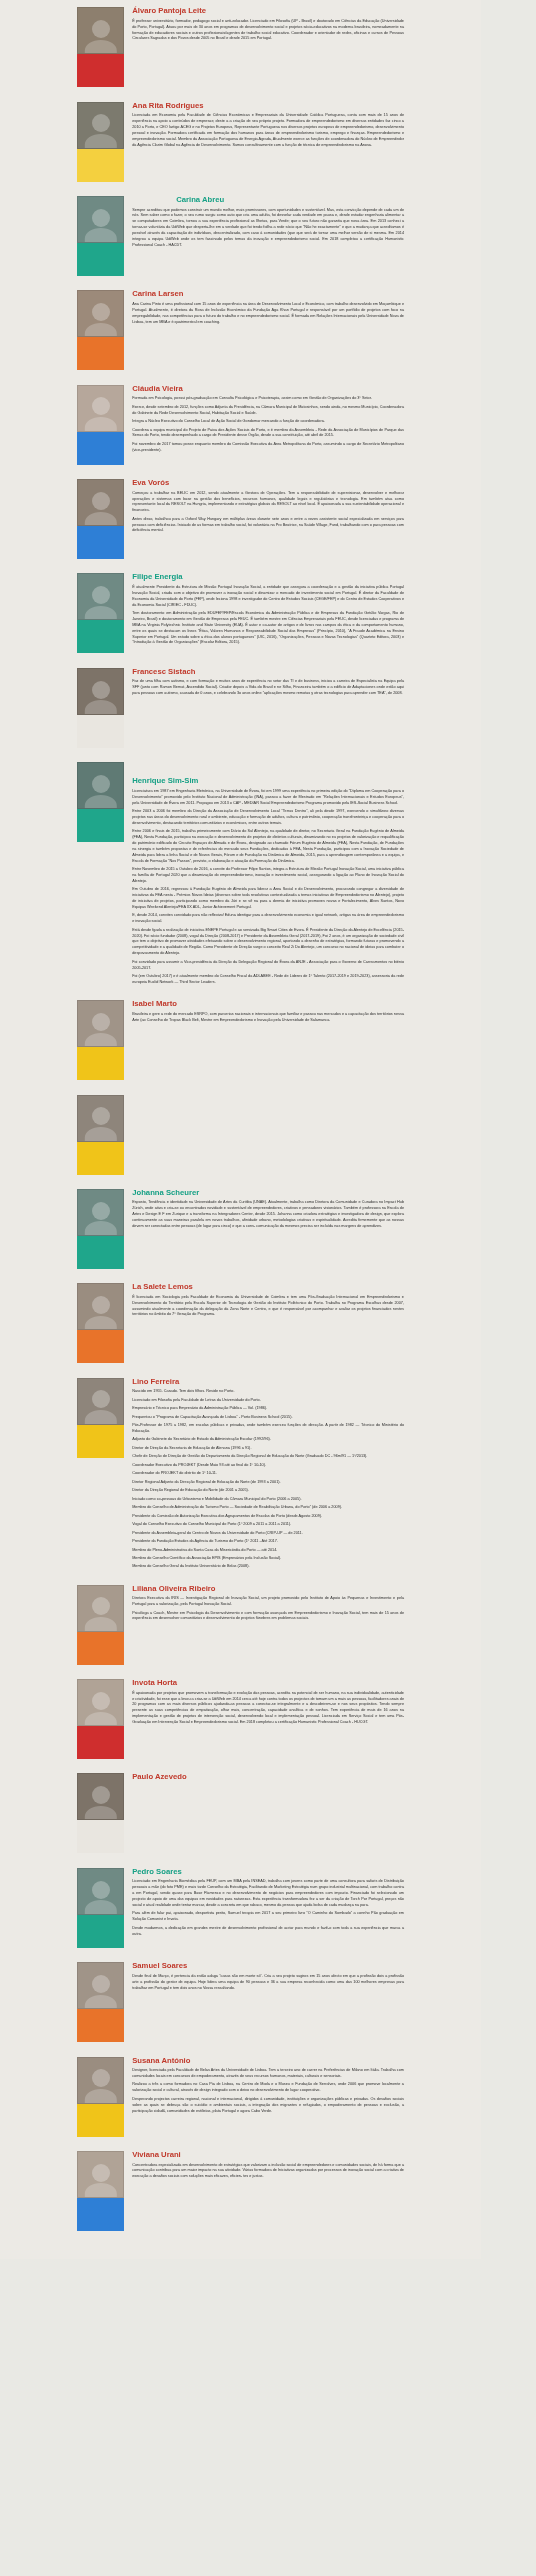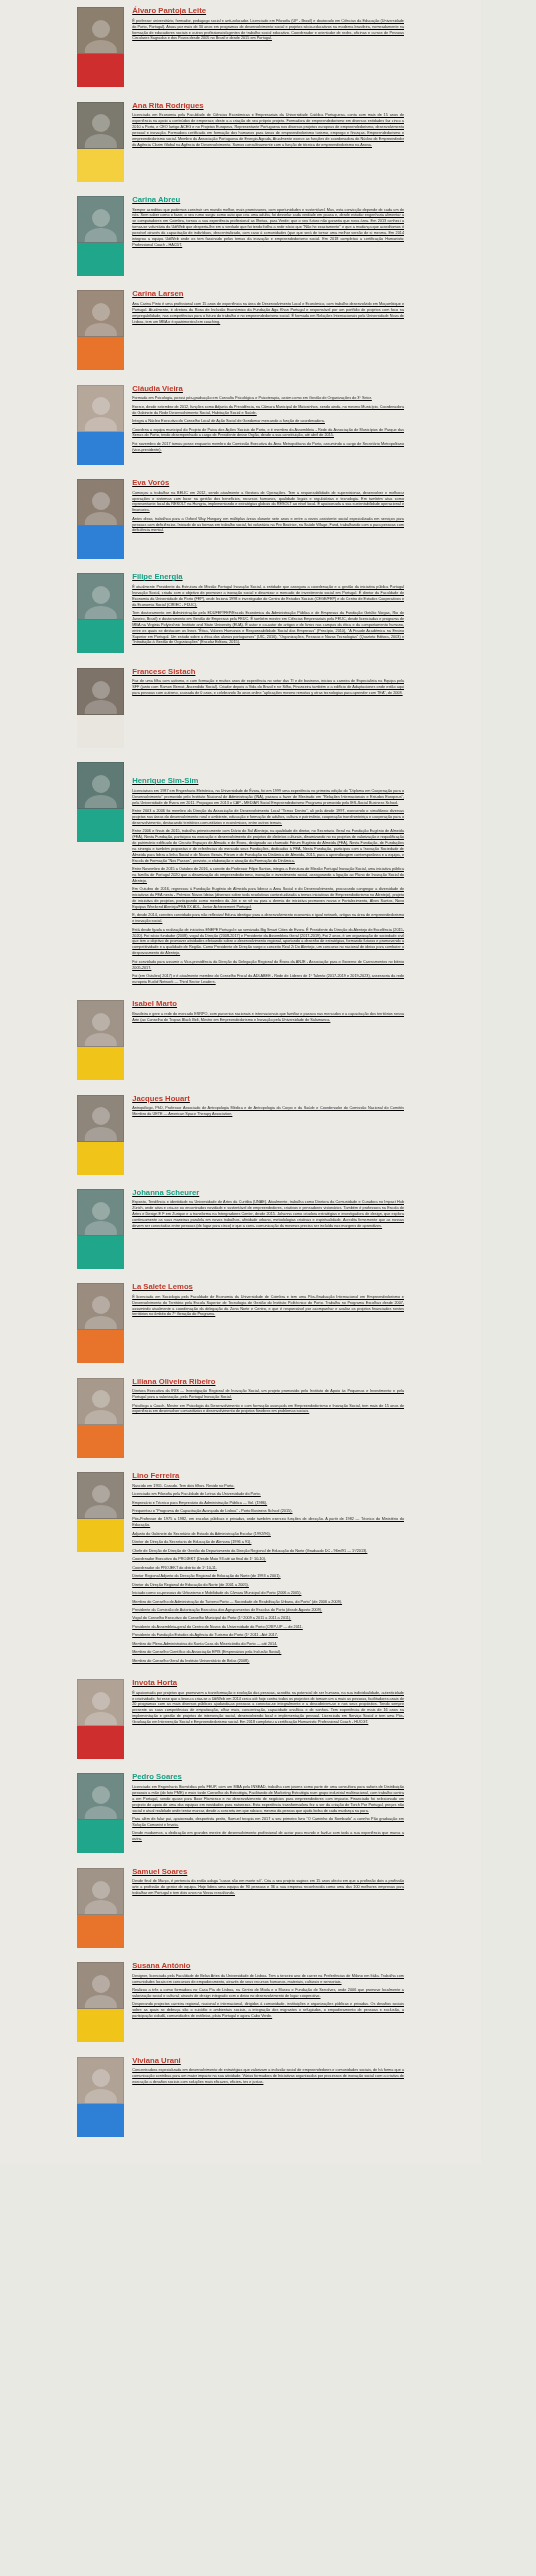--- a/index.html
+++ b/index.html
@@ -9,21 +9,20 @@
   }
   body {
     font-family: "Liberation Sans", sans-serif;
     width: 537px;
   }
   .page {
     width: 481px;
     background: #eceae5;
     padding: 0 0 20.6px 0;
     box-sizing: border-box;
-    text-decoration: underline;
   }
   .bio {
     display: flex;
     align-items: flex-start;
     padding: 7.2px 77px 7.2px 77px;
     box-sizing: border-box;
     position: relative;
   }
   .bio .media {
     width: 47px;
@@ -118,21 +117,21 @@
     </div>
     <div class="bio">
       <div class="media">
         <div class="photo" style="background: rgb(111, 138, 132);">
           <div class="face"></div>
           <div class="body"></div>
         </div>
         <div class="swatch" style="background: rgb(31, 166, 139);"></div>
       </div>
       <div class="content">
-        <h2 class="name" style="color: rgb(22, 160, 133);">Carina Abreu</h2>
+        <h2 class="name" style="color: rgb(22, 160, 133); margin-left: 44px;">Carina Abreu</h2>
         <p class="para">Sempre acreditou que podemos construir um mundo melhor, mais promissores, com oportunidades e sustentável. Mas, esta convicção depende de cada um de nós. Sem saber como o fazer, o seu rumo surgiu como auto que cria uma adulta, foi desvelar cada verdade em pausa e, desde estudar engenharia alimentar a se computadores em Coimbra, tornou a sua experiência profissional as Ilhetas, para Verde; que o seu futuro não garantia que nova área. Em 2013 conheci a tornar-se voluntária da UdiWeb que desperta-lhe em a verdade que foi tendo foilha a rede sócio que "Não he exactamente" e que a mudança que acreditamos é possível através da capacitação de indivíduos, descentralizado, com caso à comunidades (que que será de tornar uma melhor versão de si mesma. Em 2014 integrou a equipa UdiWeb onde os tem fascinado pelos temas da inovação e empreendedorismo social. Em 2018 completou a certificação Humanistic Professional Coach - HACDT.</p>
       </div>
     </div>
     <div class="bio">
       <div class="media">
         <div class="photo" style="background: rgb(156, 138, 122);">
           <div class="face"></div>
           <div class="body"></div>
         </div>
         <div class="swatch" style="background: rgb(232, 115, 42);"></div>
@@ -235,24 +234,20 @@
       </div>
     </div>
     <div class="bio">
       <div class="media">
         <div class="photo" style="background: rgb(142, 133, 123);">
           <div class="face"></div>
           <div class="body"></div>
         </div>
         <div class="swatch" style="background: rgb(240, 196, 25);"></div>
       </div>
-      <div class="content">
-        <h2 class="name" style="color: rgb(192, 57, 43);">Jacques Houart</h2>
-        <p class="para">Antropólogo, PhD, Professor Associado de Antropologia Médica e de Antropologia da Corpo e da Saúde e Coordenador do Comissão Nacional do Comités Membro da UETE — American Space Therapy Association.</p>
-      </div>
     </div>
     <div class="bio">
       <div class="media">
         <div class="photo" style="background: rgb(111, 138, 132);">
           <div class="face"></div>
           <div class="body"></div>
         </div>
         <div class="swatch" style="background: rgb(31, 166, 139);"></div>
       </div>
       <div class="content">
@@ -264,34 +259,20 @@
       <div class="media">
         <div class="photo" style="background: rgb(154, 141, 128);">
           <div class="face"></div>
           <div class="body"></div>
         </div>
         <div class="swatch" style="background: rgb(232, 115, 42);"></div>
       </div>
       <div class="content">
         <h2 class="name" style="color: rgb(192, 57, 43);">La Salete Lemos</h2>
         <p class="para">É licenciada em Sociologia pela Faculdade de Economia da Universidade de Coimbra e tem uma Pós-Graduação Internacional em Empreendedorismo e Desenvolvimento do Território pela Escola Superior de Tecnologia de Gestão do Instituto Politécnico do Porto. Trabalha no Programa Escolhas desde 2007, assumindo atualmente a coordenação da delegação da Zona Norte e Centro, e que é responsável por acompanhar e avaliar os projetos financiados nestes territórios no âmbito do 7ª Geração do Programa.</p>
-      </div>
-    </div>
-    <div class="bio">
-      <div class="media">
-        <div class="photo" style="background: rgb(167, 154, 141);">
-          <div class="face"></div>
-          <div class="body"></div>
-        </div>
-        <div class="swatch" style="background: rgb(232, 115, 42);"></div>
-      </div>
-      <div class="content">
-        <h2 class="name" style="color: rgb(192, 57, 43);">Liliana Oliveira Ribeiro</h2>
-        <p class="para">Diretora Executiva da IRIS — Investigação Regional de Inovação Social, um projeto promovido pelo Instituto de Apoio às Pequenas e Investimento e pela Portugal para a valorização, pela Portugal Inovação Social.</p>
-        <p class="para">Psicóloga a Coach, Mestre em Psicologia da Desenvolvimento e com formação avançada em Empreendedorismo e Inovação Social, tem mais de 15 anos de experiência em desenvolver comunitários e desenvolvimento de projetos fúnebres em problemas sociais.</p>
       </div>
     </div>
     <div class="bio">
       <div class="media">
         <div class="photo" style="background: rgb(142, 133, 123);">
           <div class="face"></div>
           <div class="body"></div>
         </div>
         <div class="swatch" style="background: rgb(240, 196, 25);"></div>
       </div>
@@ -315,29 +296,56 @@
         <p class="para">Vogal do Conselho Executivo do Conselho Municipal do Porto (1º 2009 a 2011 a 2011 a 2011).</p>
         <p class="para">Presidente da Assembleia-geral do Centro de Novos da Universidade do Porto (CRIP-UP — de 2011.</p>
         <p class="para">Presidente da Fundação Estudos da Agência do Turismo do Porto (1º 2011 - Até 2017.</p>
         <p class="para">Membro do Pleno-Administrativa do Santa Casa da Misericórdia do Porto — até 2014.</p>
         <p class="para">Membro do Conselho Científico da Associação EPIS (Empresários pela Inclusão Social).</p>
         <p class="para">Membro do Conselho Geral da Instituto Universitário de Belas (2008).</p>
       </div>
     </div>
     <div class="bio">
       <div class="media">
+        <div class="photo" style="background: rgb(167, 154, 141);">
+          <div class="face"></div>
+          <div class="body"></div>
+        </div>
+        <div class="swatch" style="background: rgb(232, 115, 42);"></div>
+      </div>
+      <div class="content">
+        <h2 class="name" style="color: rgb(192, 57, 43);">Liliana Oliveira Ribeiro</h2>
+        <p class="para">Diretora Executiva da IRIS — Investigação Regional de Inovação Social, um projeto promovido pelo Instituto de Apoio às Pequenas e Investimento e pela Portugal para a valorização, pela Portugal Inovação Social.</p>
+        <p class="para">Psicóloga a Coach, Mestre em Psicologia da Desenvolvimento e com formação avançada em Empreendedorismo e Inovação Social, tem mais de 15 anos de experiência em desenvolver comunitários e desenvolvimento de projetos fúnebres em problemas sociais.</p>
+      </div>
+    </div>
+    <div class="bio">
+      <div class="media">
         <div class="photo" style="background: rgb(176, 163, 150);">
           <div class="face"></div>
           <div class="body"></div>
         </div>
         <div class="swatch" style="background: rgb(207, 46, 46);"></div>
       </div>
       <div class="content">
         <h2 class="name" style="color: rgb(192, 57, 43);">Invota Horta</h2>
         <p class="para">É apaixonada por projetos que promovem a transformação e evolução das pessoas, acredita na potencial de ser humano, na sua individualidade, autenticidade e criatividade, foi esse que a levou a criar-se a UdiWeb em 2014 cerca até hoje contra todos os projectos de tomam um a mais as pessoas, facilitadores anais de 20 programas com as mais diversos públicos ajudando-as pessoas a conectar-se integralmente e a descobrirem-se e nos seus propósitos. Tendo sempre presente as suas competências de empatização, olhar mais, concentração, capacidade analítica e de sonhos. Tem experiência de mais de 16 anos na implementação e gestão de projetos de intervenção social, desenvolvendo local e implementação pessoal. Licenciada em Serviço Social e tem uma Pós-Graduação em Intervenção Social e Empreendedorismo social. Em 2018 completou a certificação Humanistic Professional Coach - HUCGT.</p>
+      </div>
+    </div>
+    <div class="bio">
+      <div class="media">
+        <div class="photo" style="background: rgb(125, 115, 104);">
+          <div class="face"></div>
+          <div class="body"></div>
+        </div>
+        <div class="swatch" style="background: rgb(233, 230, 224);"></div>
+      </div>
+      <div class="content">
+        <h2 class="name" style="color: rgb(192, 57, 43);">Paulo Azevedo</h2>
+        <p class="para"></p>
       </div>
     </div>
     <div class="bio">
       <div class="media">
         <div class="photo" style="background: rgb(111, 138, 132);">
           <div class="face"></div>
           <div class="body"></div>
         </div>
         <div class="swatch" style="background: rgb(31, 166, 139);"></div>
       </div>

